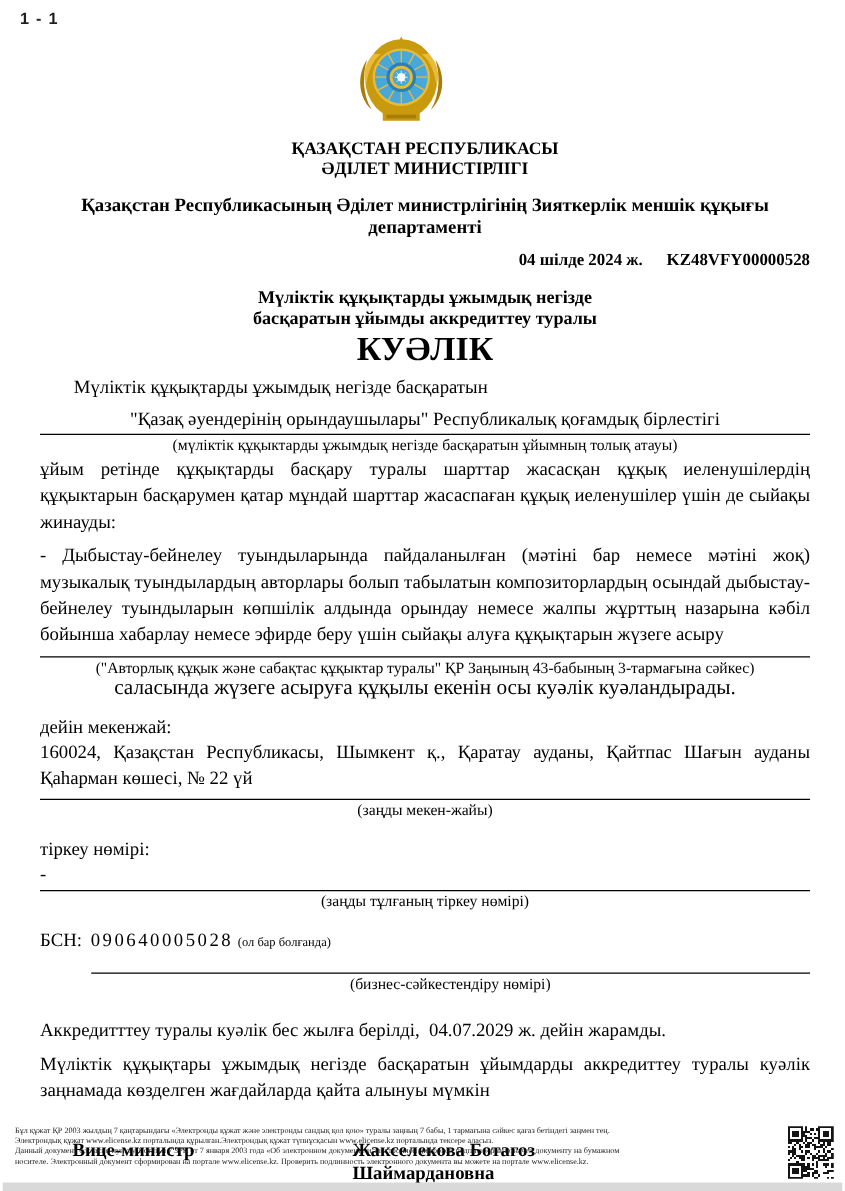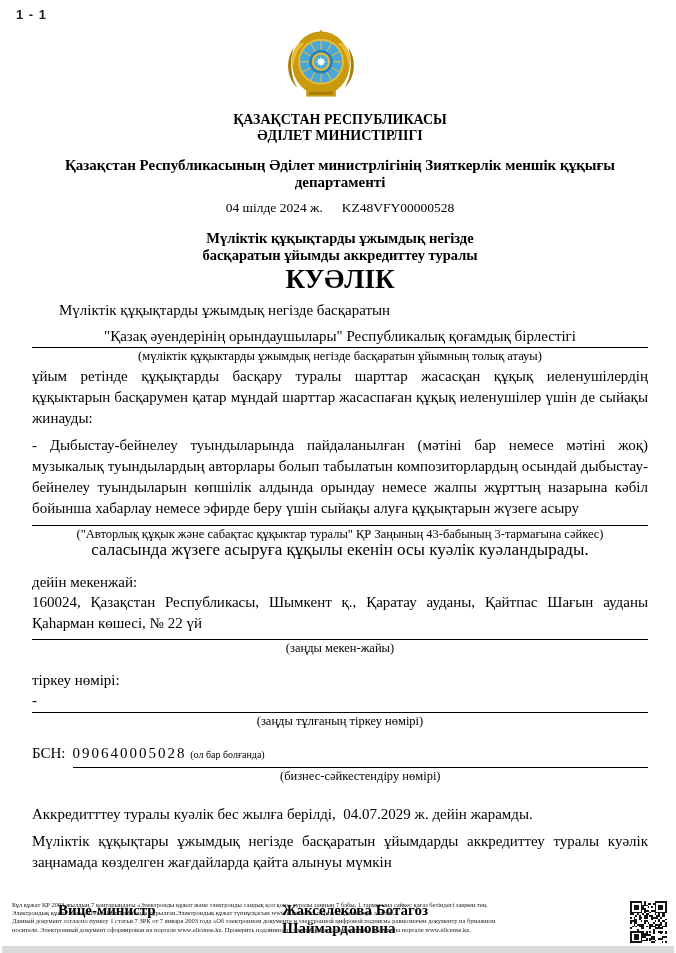--- a/index.html
+++ b/index.html
@@ -12,37 +12,37 @@
   }
   .content { padding:0 26px 0 30px; }
   .page-indicator {
     position:absolute; top:7px; left:14px;
     font-family:"Liberation Sans","DejaVu Sans",sans-serif;
     font-size:13px; font-weight:bold; letter-spacing:1px; color:#1f1f1f;
   }
   .emblem { display:flex; justify-content:center; padding-top:27px; transform:translateX(-17px); }
   .ministry { margin-top:11px; font-size:14px; line-height:16px; font-weight:bold; text-align:center; }
   .department { margin-top:13px; font-size:15px; line-height:17px; font-weight:bold; text-align:center; }
-  .date-line { margin-top:9px; display:flex; justify-content:center; column-gap:19px;
-               font-size:13.5px; line-height:15px; font-weight:normal; }
+  .date-line { margin-top:9px; display:flex; justify-content:flex-end; column-gap:19px;
+               font-size:13.5px; line-height:15px; font-weight:bold; }
   .subject { margin-top:15px; font-size:14.5px; line-height:17px; font-weight:bold; text-align:center; }
   .doc-type { font-size:27px; line-height:30px; font-weight:bold; text-align:center; }
   .intro { margin-top:7px; padding-left:27px; font-size:15px; line-height:19px; }
   .org-name { margin-top:7px; font-size:15px; line-height:18px; text-align:center; }
   .rule-caption { border-top:1px solid #000; text-align:center;
                   font-size:12.5px; line-height:15px; padding-top:1px; }
   .mt2 { margin-top:2px; } .mt5 { margin-top:5px; } .mt6 { margin-top:6px; }
   .para { font-size:15px; line-height:21px; text-align:justify; }
   .caption-line { text-align:center; font-size:17px; line-height:16px; }
   .field-label { margin-top:15px; font-size:15px; line-height:19px; }
   .field-value { font-size:15px; line-height:20px; }
   .bin-row { margin-top:15px; display:flex; align-items:flex-start; }
   .bin-label { font-size:15px; line-height:19px; white-space:nowrap; }
   .bin-area { flex:1; margin-left:7px; }
-  .bin-value-line { border-bottom:1px solid #000; font-size:15px; line-height:19px; padding-bottom:3px; }
+  .bin-value-line { border-bottom:1px solid #000; font-size:15px; line-height:19px; padding-bottom:14px; }
   .bin-value { letter-spacing:2px; }
   .bin-note { font-size:10px; letter-spacing:0; }
   .bin-caption { text-align:center; font-size:12.5px; line-height:15px; padding-top:1px; }
   .validity { margin-top:20px; font-size:15px; line-height:20px; white-space:pre-wrap; }
   .revocation { margin-top:7px; }
   .sig-row { margin-top:28px; display:flex; }
   .sig-title { margin-left:26px; width:224px; font-size:15px; line-height:18px; font-weight:bold; }
   .sig-name { font-size:15px; line-height:18px; font-weight:bold; }
   .footer { position:absolute; left:10px; right:6px; top:901px;
             display:flex; justify-content:space-between; align-items:flex-start; }

